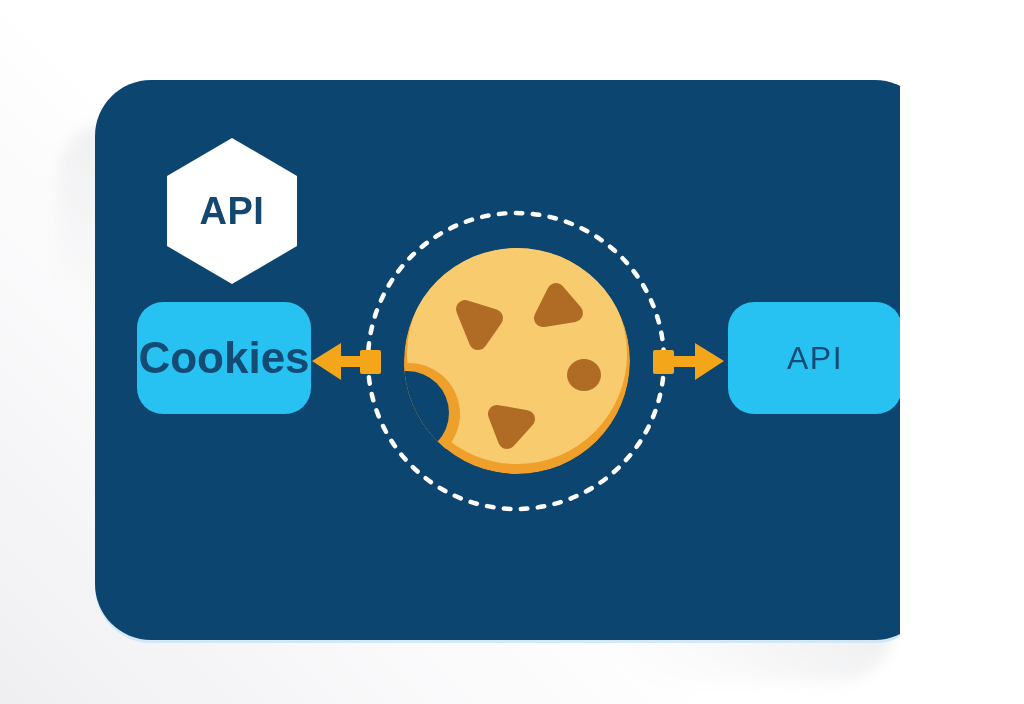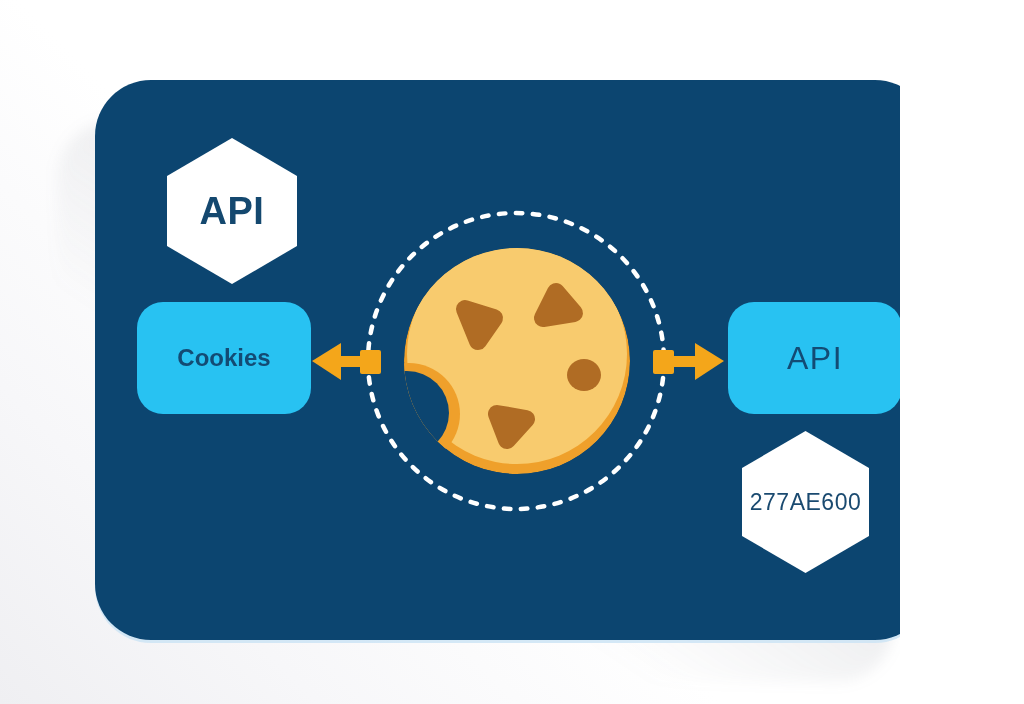--- a/index.html
+++ b/index.html
@@ -82,21 +82,21 @@
     display: flex;
     align-items: center;
     justify-content: center;
     z-index: 4;
   }
   .node-box.left  { left: 137px; top: 302px; }
   .node-box.right { left: 728px; top: 302px; }
   .node-label-bold {
     color: #134b74;
     font-weight: 700;
-    font-size: 24px;
+    font-size: 44px;
   }
   .node-label-regular {
     color: #134b74;
     font-weight: 400;
     font-size: 32px;
     letter-spacing: 1.5px;
   }
 </style>
 </head>
 <body>
@@ -153,17 +153,14 @@
   </div>
 
   <div class="node-box left">
     <span class="node-label-bold">Cookies</span>
   </div>
 
   <div class="node-box right">
     <span class="node-label-regular">API</span>
   </div>
 
-  <div class="hexagon bottom-right">
-    <span class="hex-code">277AE600</span>
-  </div>
 
 </div>
 
 </body></html>

